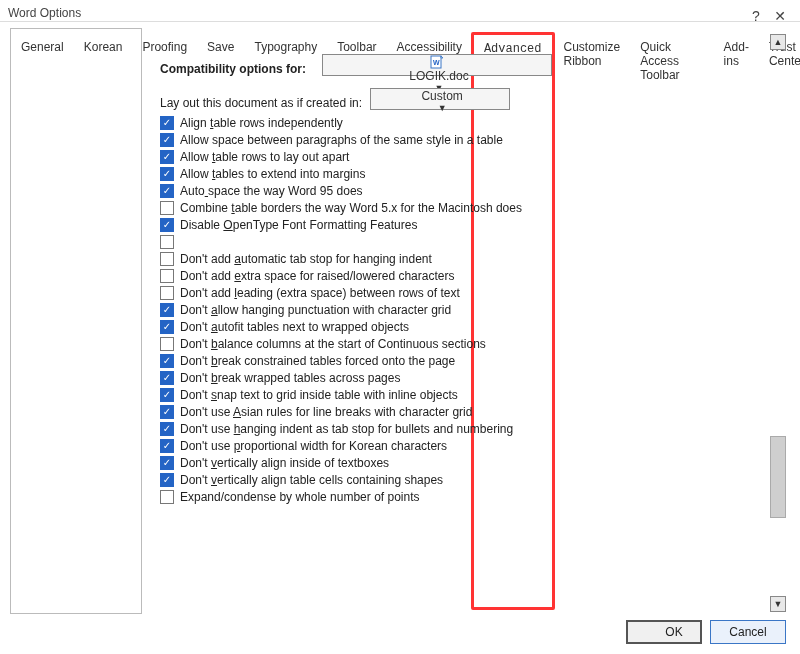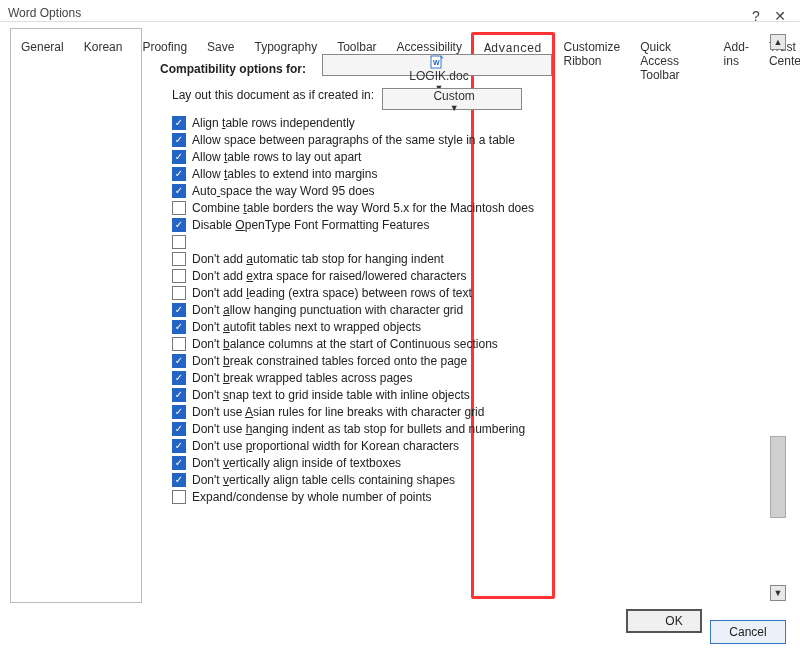--- a/index.html
+++ b/index.html
@@ -22,32 +22,32 @@
   .scroll-thumb { position: absolute; right: 4px; top: 408px; width: 16px; height: 82px; background: #cfcfcf; border:1px solid #aaa; }
 
   .section-row { display: flex; align-items: flex-end; margin: 22px 0 12px 0; }
   .section-label { font-weight: bold; color: #222; margin-right: 16px; }
   .dropdown { display: inline-flex; align-items: center; border: 1px solid #888; background: #f5f5f5; height: 22px; padding: 0 2px 0 6px; min-width: 230px; flex-direction: column; }
   .dropdown.short { min-width: 140px; }
   .dropdown .dd-icon { width: 14px; height: 14px; margin-right: 4px; display:flex; }
   .dropdown-text { flex: 1; color: #333; }
   .dd-arrow { width: 14px; text-align: center; color: #333; font-size: 9px; }
 
-  .opt-row { display: flex; align-items: flex-start; margin: 3px 12px; padding-left: 0; }
+  .opt-row { display: flex; align-items: flex-end; margin: 3px 0; padding-left: 0; }
   .lbl-inline { color: #222; margin-right: 8px; }
   .cb { width: 14px; height: 14px; border: 1px solid #777; margin-right: 6px; display: inline-flex; align-items: center; justify-content: center; flex-shrink:0; }
   .cb.checked { background: #2464c5; border-color: #2464c5; }
   .cb.checked::after { content: "✓"; color: #fff; font-size: 10px; line-height: 1; }
   .cb-label { color: #222; }
   .cb-label .ul { text-decoration: underline; }
 
   .footer { display: flex; justify-content: flex-end; gap: 8px; padding: 6px 14px 10px 0; }
   .btn { min-width: 76px; height: 24px; border: 1px solid #888; background: #f0f0f0; display: inline-flex; align-items: center; justify-content: center; color: #222; }
   .btn.primary { border: 2px solid #555; padding-left: 20px; }
-  .btn.cancel { border: 1px solid #3a76c6; background: #eaf1fb; margin-top: 11px; }
+  .btn.cancel { border: 1px solid #3a76c6; background: #eaf1fb; }
 </style>
 </head>
 <body>
 
 <div class="dialog">
 
   <div class="titlebar">
     <div class="title">Word Options</div>
     <div class="titlebar-btn" title="Help">?</div>
     <div class="titlebar-btn" title="Close">✕</div>

